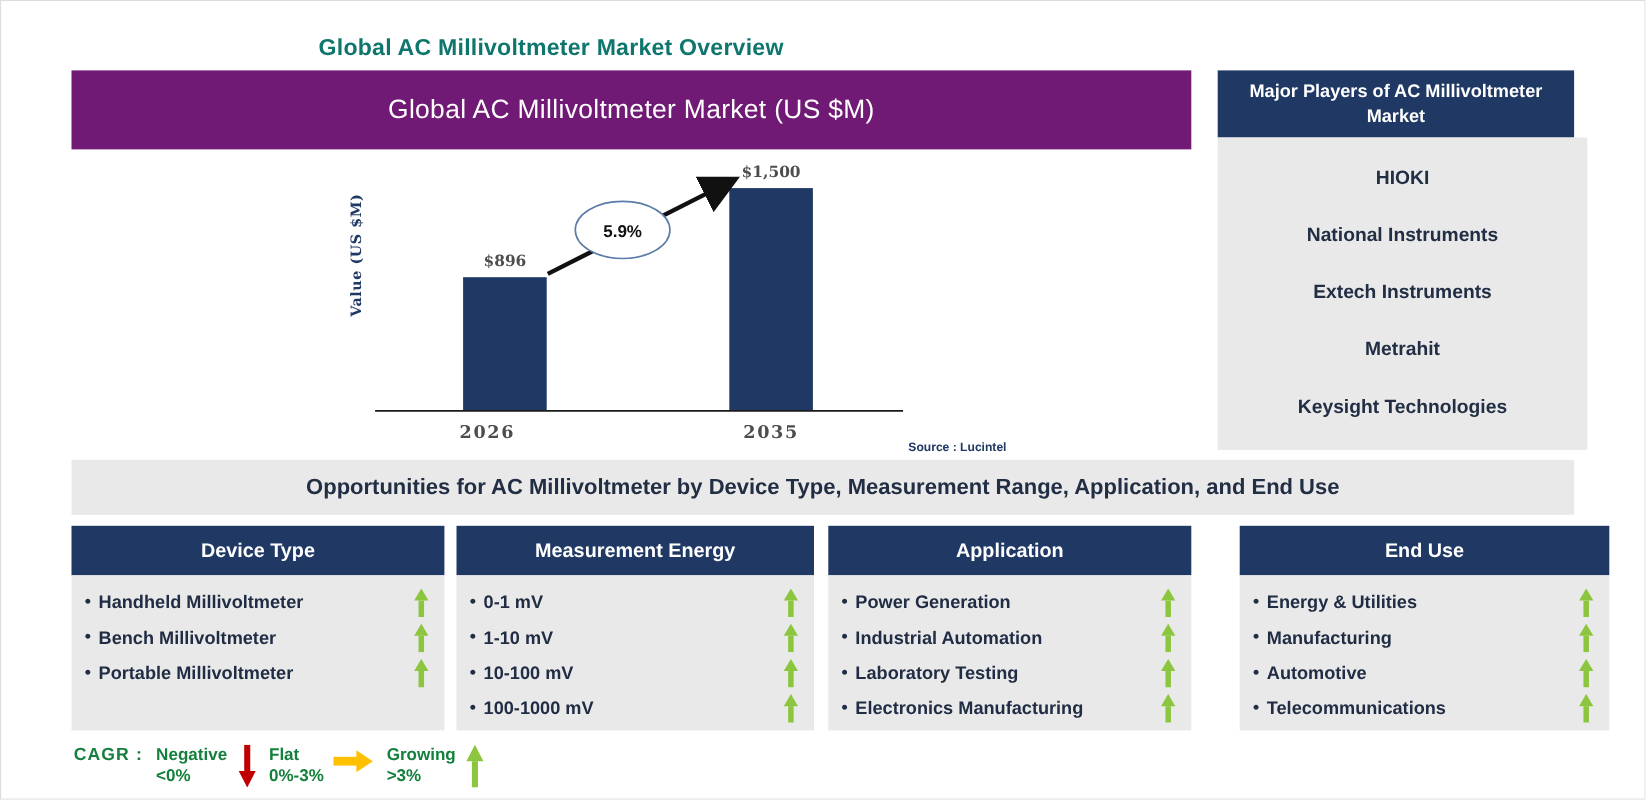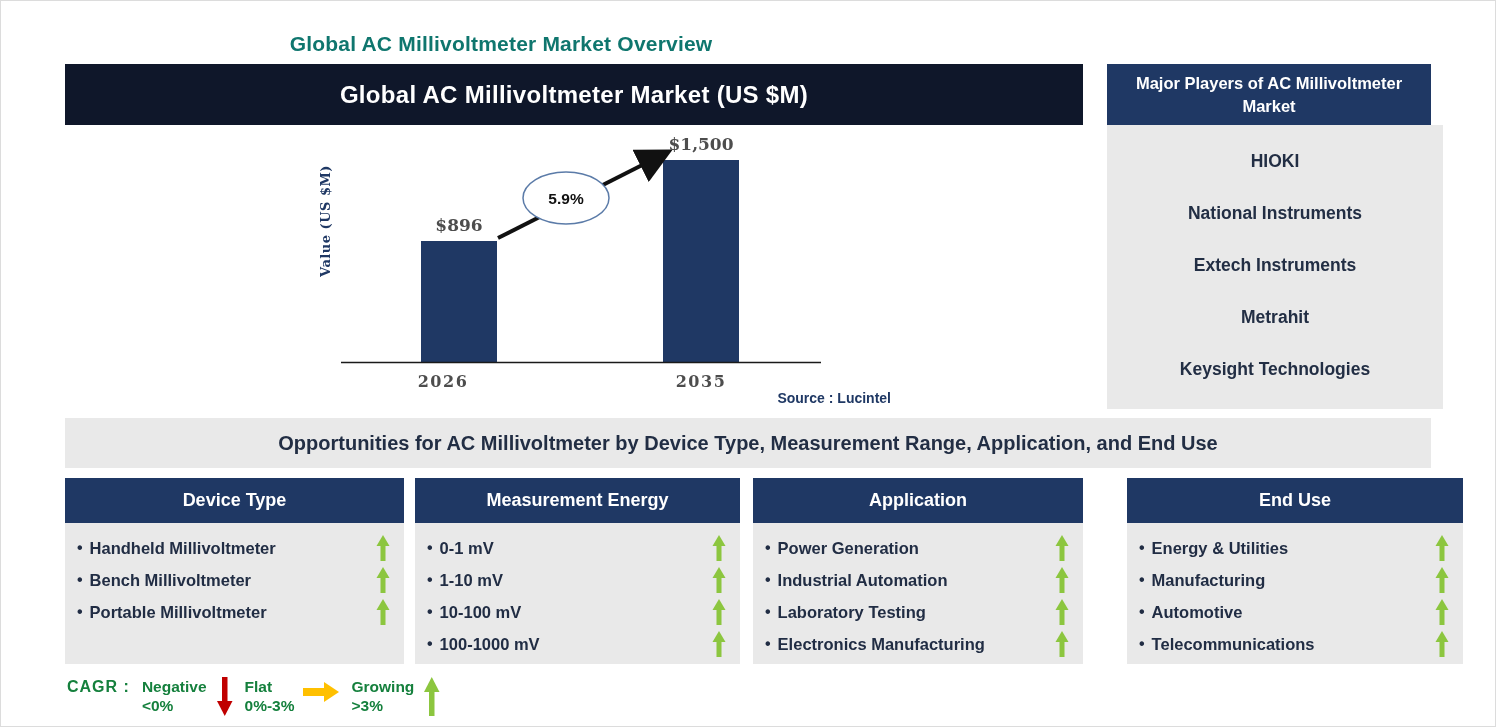--- a/index.html
+++ b/index.html
@@ -9,51 +9,51 @@
     background:#ffffff; border:1px solid #dcdcdc; overflow:hidden;
     font-family:"Liberation Sans", sans-serif;
   }
   .page-title {
     position:absolute; top:31px; left:0; width:1000px; text-align:center;
     font-size:21px; font-weight:bold; color:#0f766e; letter-spacing:.2px;
   }
   
   .chart-panel { position:absolute; left:64px; top:63px; width:1018px; height:345px; }
   .chart-header {
-    height:61px; background:#0f172a; color:#fff; display:flex; align-items:center;
-    justify-content:center; font-size:24px; font-weight:bold; letter-spacing:.3px;
+    height:72px; background:#701a75; color:#fff; display:flex; align-items:center;
+    justify-content:center; font-size:24px; font-weight:normal; letter-spacing:.3px;
   }
   .chart-body { position:relative; width:100%; height:284px; background:#fff; }
   .ylabel {
     position:absolute; left:260px; top:96px; transform:translate(-50%,-50%) rotate(-90deg);
     font-family:"DejaVu Serif", serif; font-weight:bold; font-size:13px; color:#1f3864;
     white-space:nowrap; letter-spacing:.5px;
   }
   .bar-group {
     position:absolute; bottom:47px; width:76px; display:flex; flex-direction:column;
     align-items:center; justify-content:flex-end;
   }
   .bar-group.g1 { left:356px; }
   .bar-group.g2 { left:598px; }
   .bar-label {
-    font-family:"DejaVu Serif", serif; font-weight:bold; font-size:17px; color:#4d4d4d;
+    font-family:"DejaVu Serif", serif; font-weight:bold; font-size:14px; color:#4d4d4d;
     margin-bottom:6px; white-space:nowrap;
   }
   .bar { width:100%; background:#1f3864; }
   .cat-label {
     position:absolute; top:247px; width:76px; text-align:center;
     font-family:"DejaVu Serif", serif; font-weight:bold; font-size:16px; color:#4d4d4d;
     letter-spacing:1.5px;
   }
   .cat-label.c1 { left:340px; }
   .cat-label.c2 { left:598px; }
   .chart-overlay { position:absolute; left:0; top:0; pointer-events:none; }
   .source-note {
-    position:absolute; left:676px; top:265px; width:150px; text-align:right;
-    font-size:14px; font-weight:bold; color:#1f3864;
+    position:absolute; left:700px; top:265px; width:150px; text-align:right;
+    font-size:11px; font-weight:bold; color:#1f3864;
   }
   
   .players-panel { position:absolute; left:1094px; top:63px; width:336px; height:345px;padding-left:12px; }
   .players-header {
     height:61px; background:#1f3864; color:#fff; display:flex; align-items:center;
     justify-content:center; text-align:center; font-size:16.5px; font-weight:bold;
     line-height:1.35; padding:0 14px;
   }
   .players-body {
     position:absolute; top:61px; bottom:0; width:100%; background:#e9e9e9;

